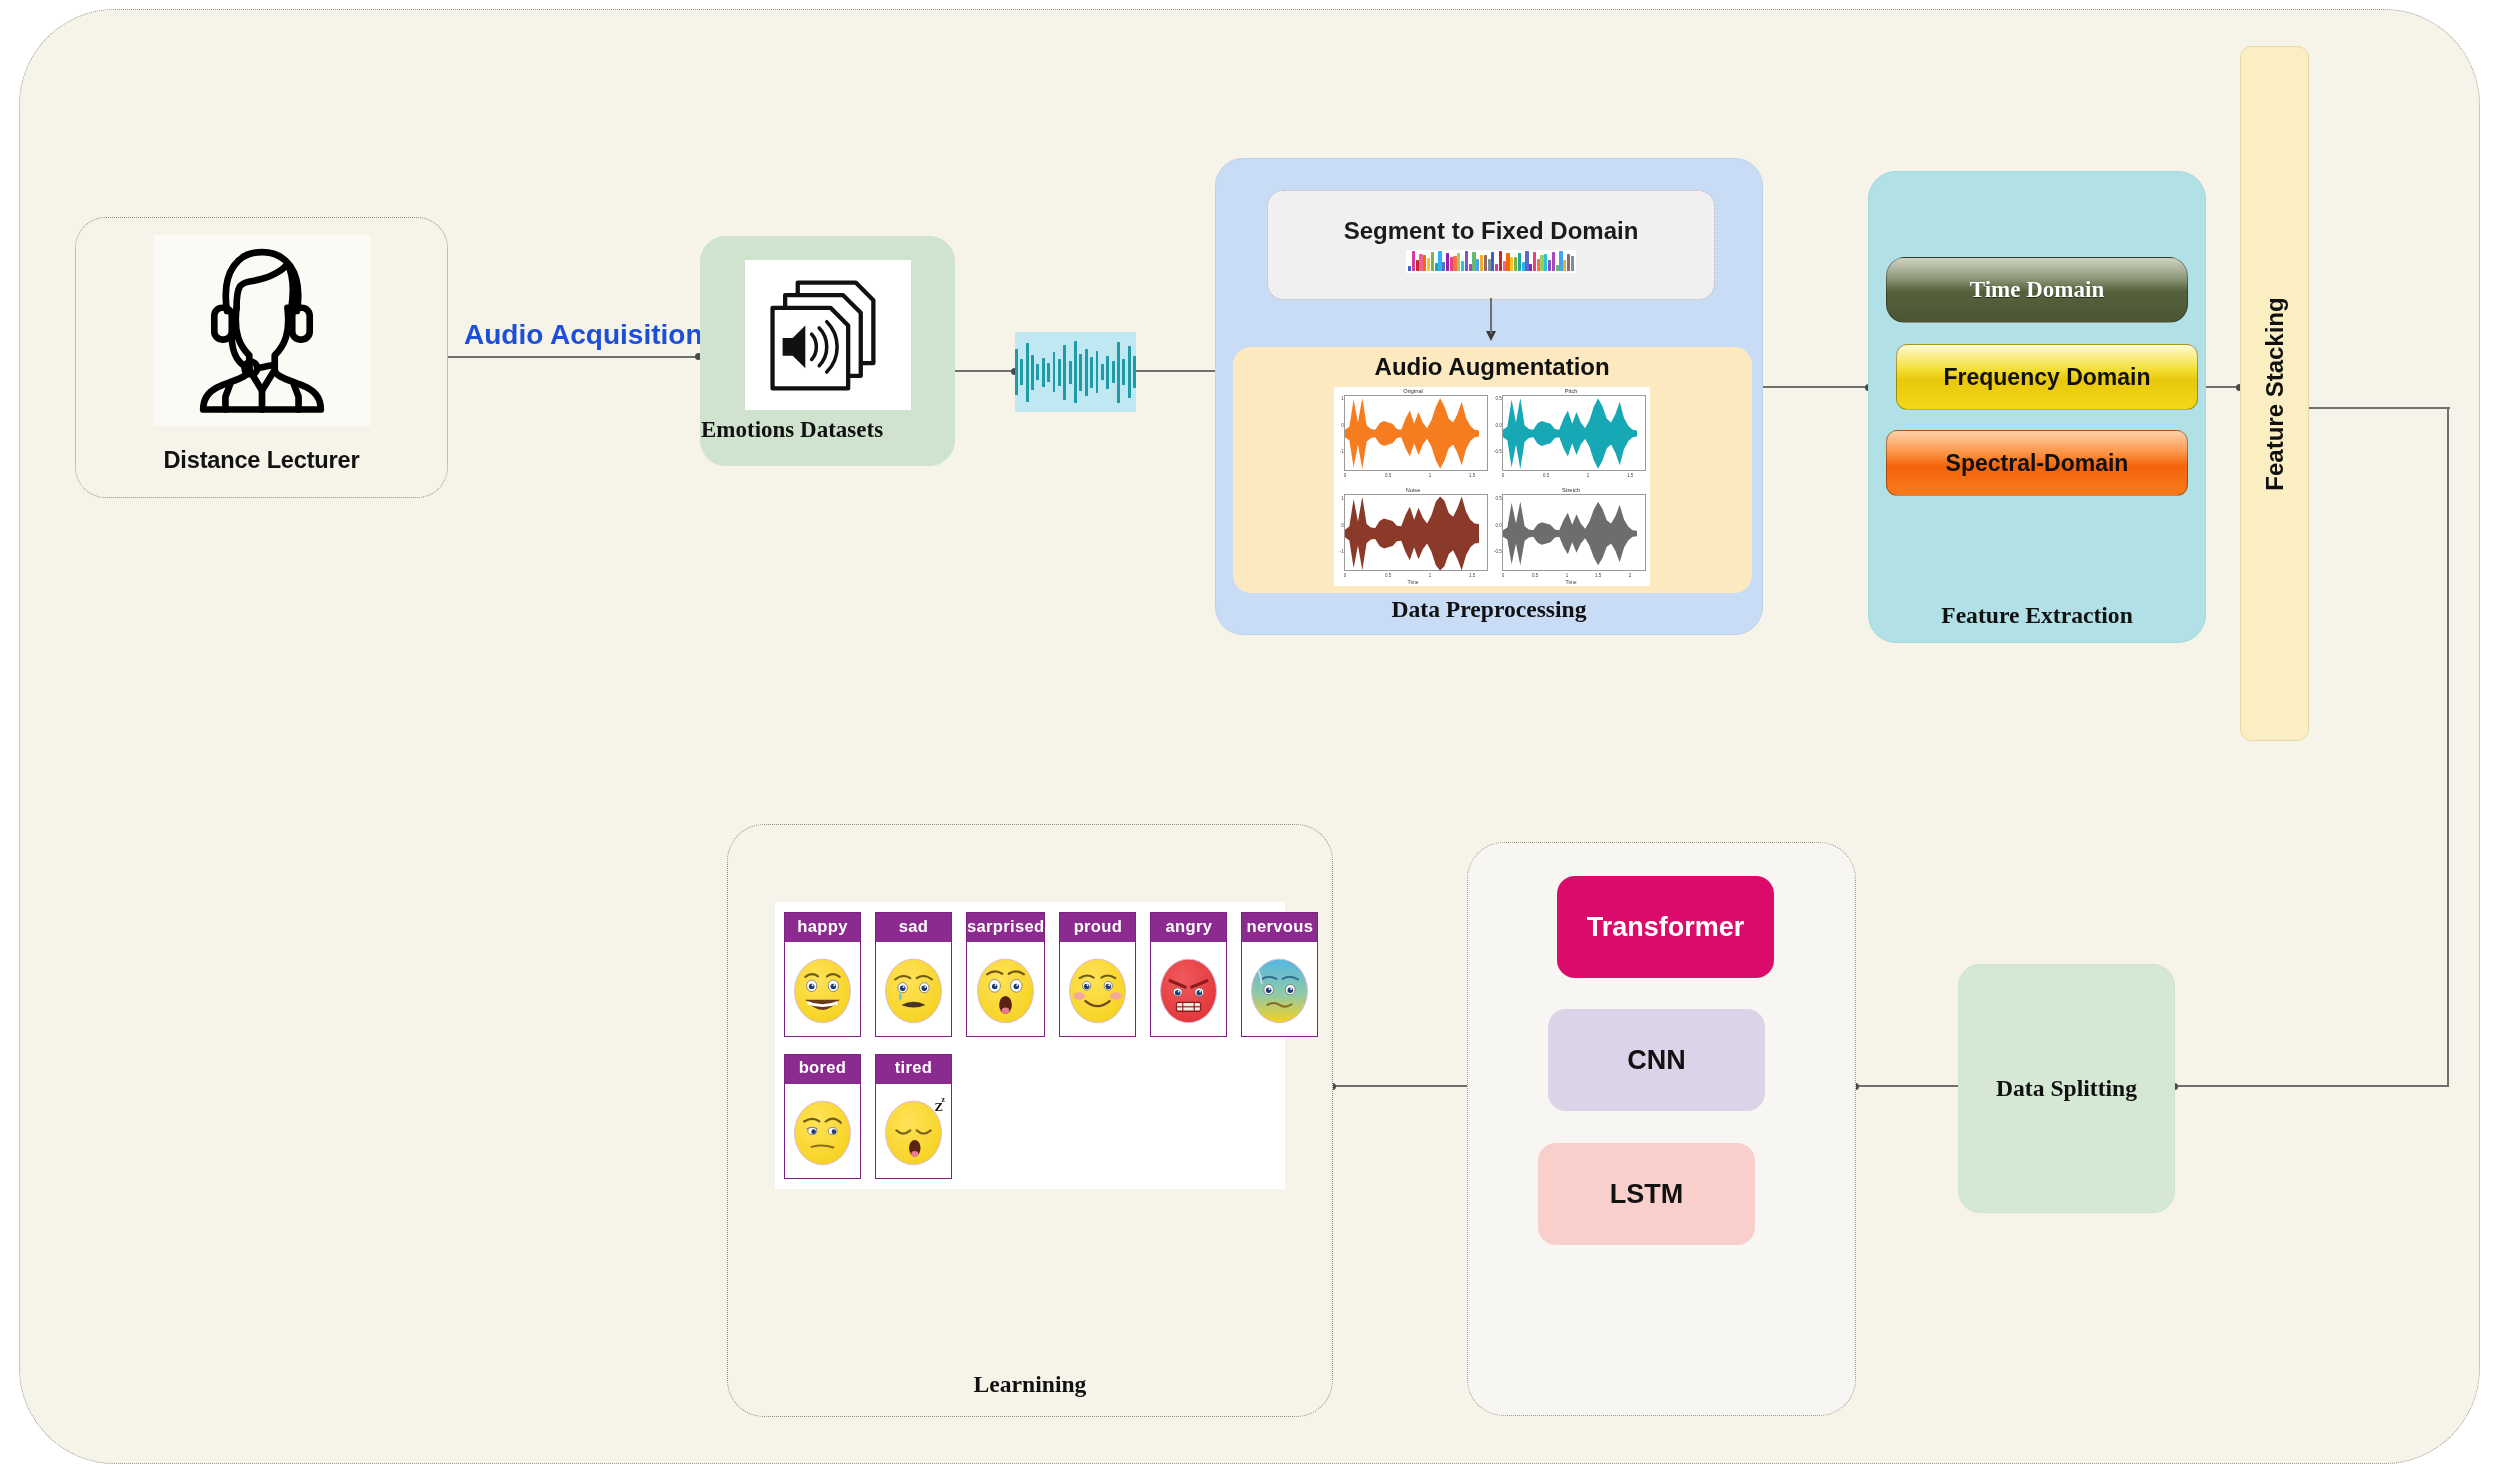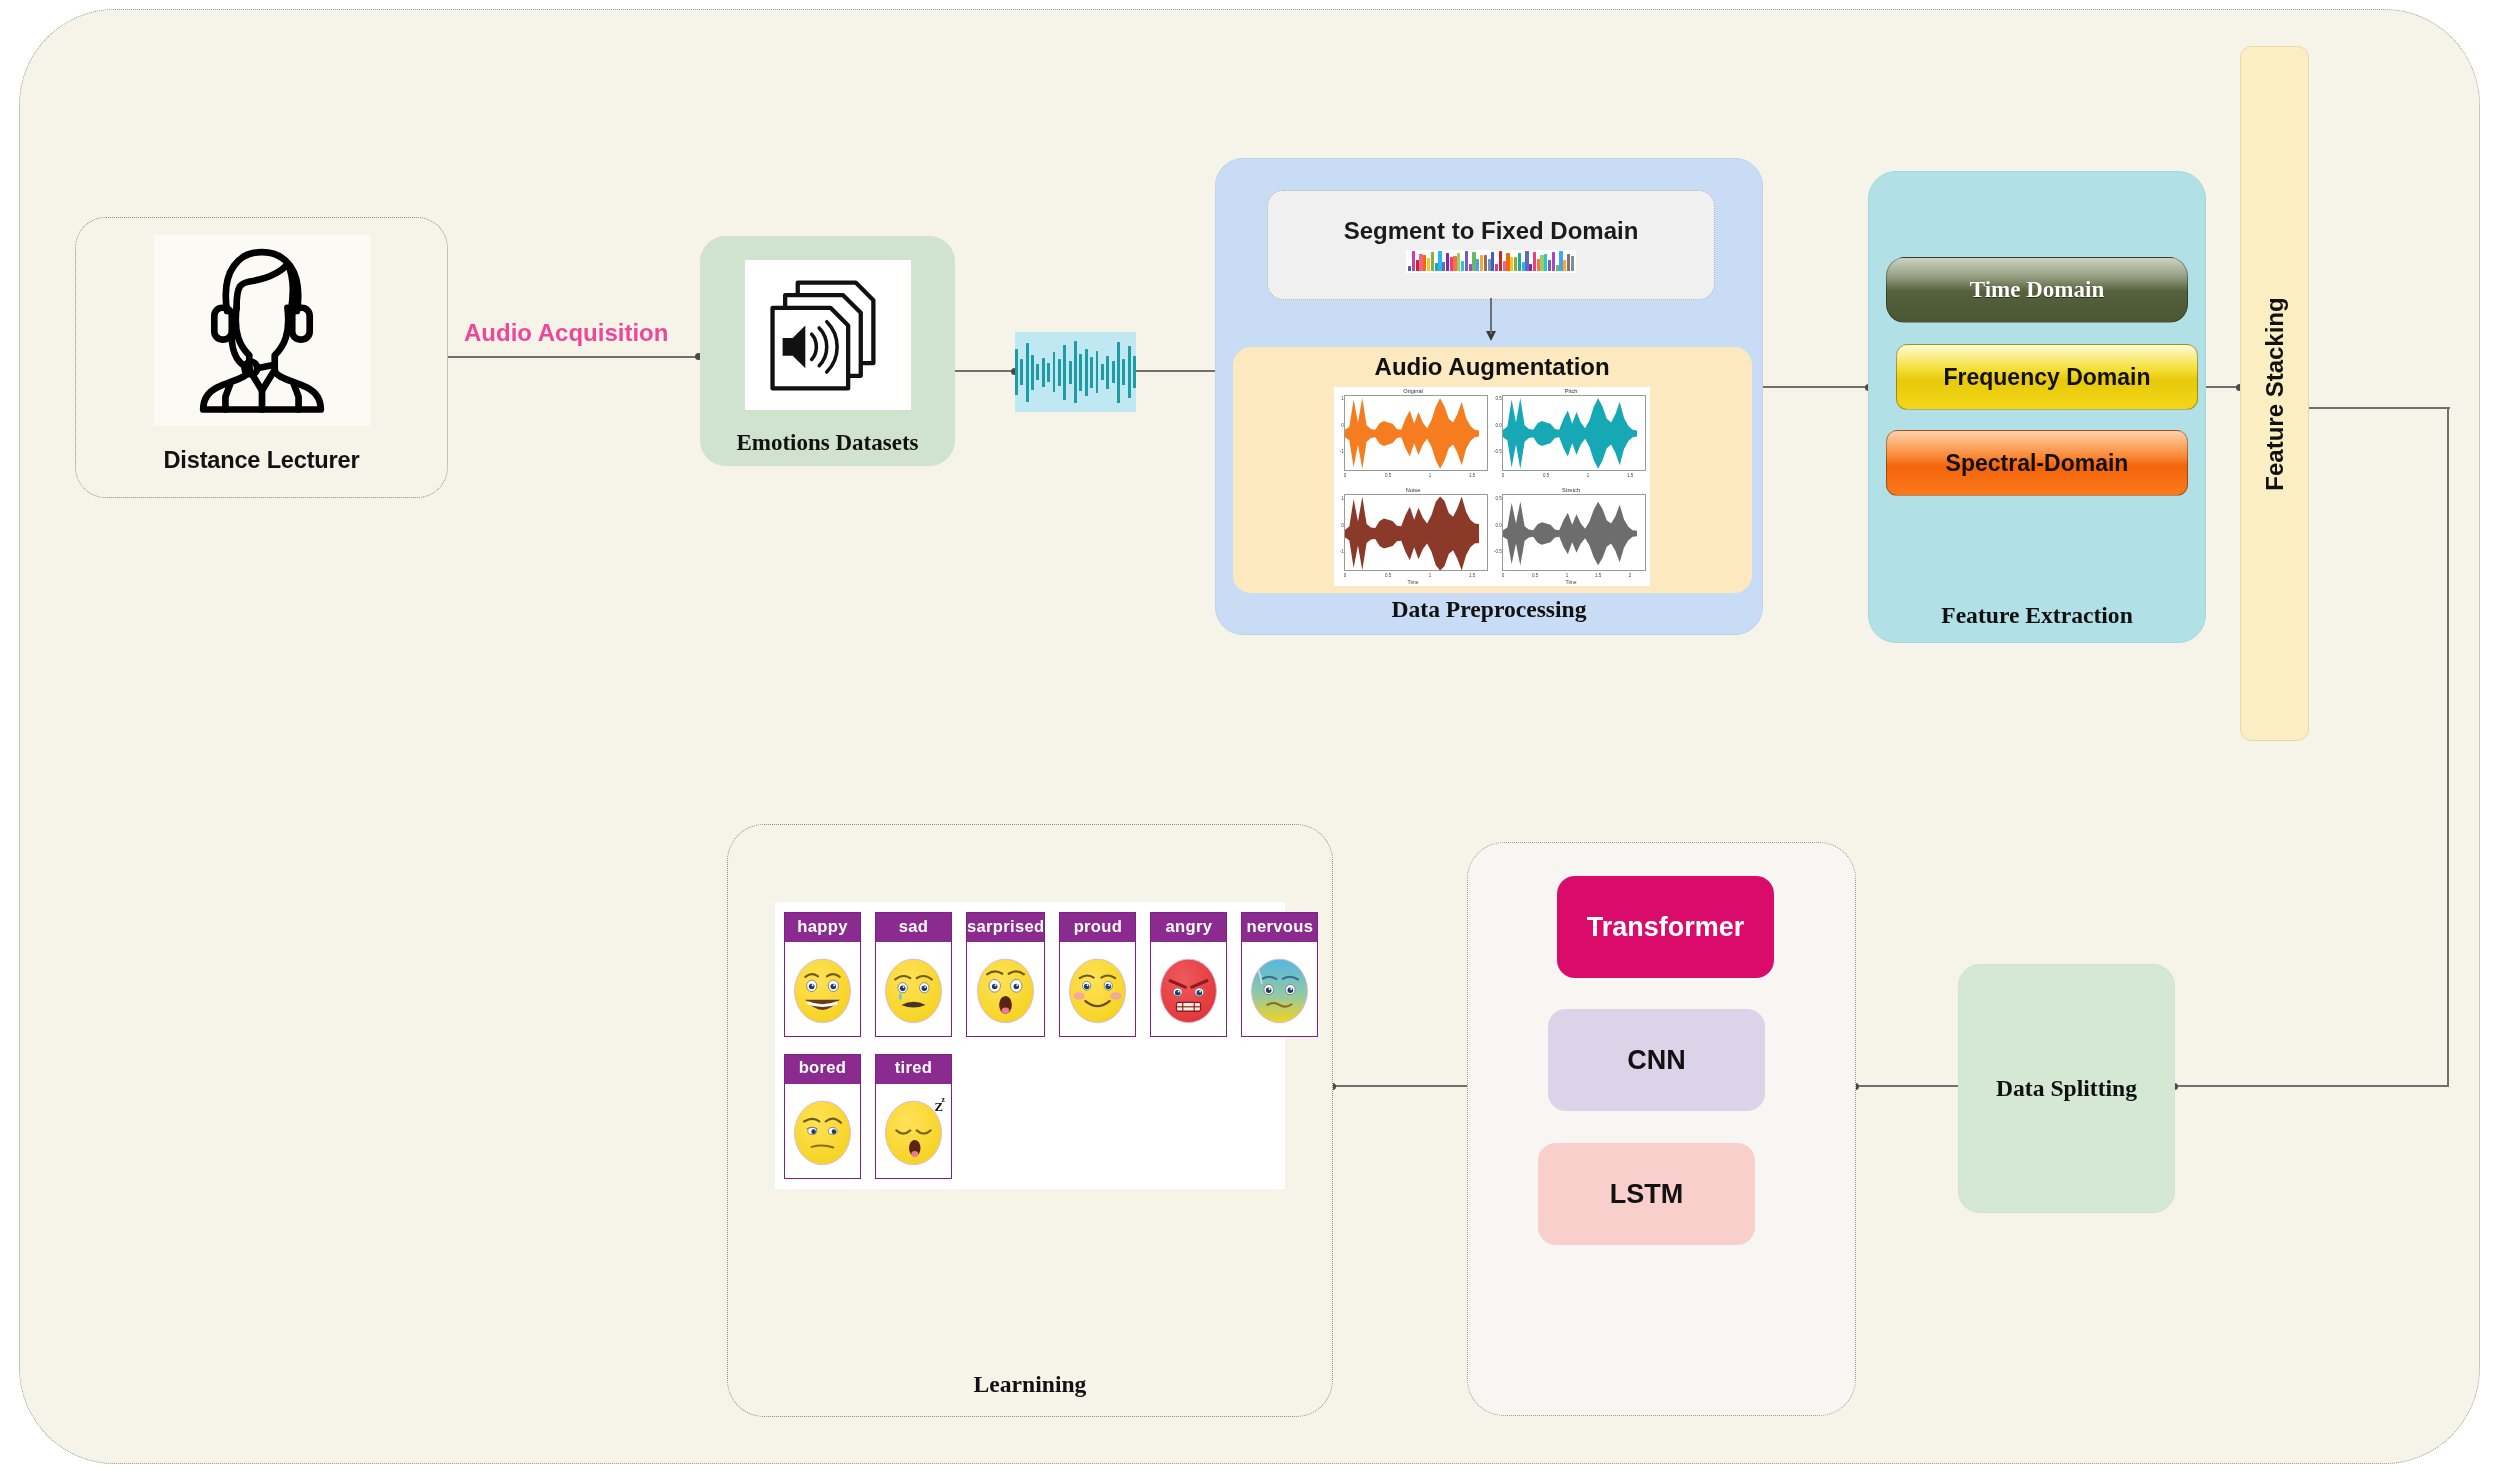--- a/index.html
+++ b/index.html
@@ -35,21 +35,21 @@
   .dataset-box{
     left:700px;top:236px;width:255px;height:230px;
     background:#cfe3cf;border:1.3px solid #cfe3cf;border-radius:25.5px;
   }
   .dataset-img{
     position:absolute;left:50%;transform:translateX(-50%);top:23px;
     width:166px;height:150px;background:#ffffff;
     display:flex;align-items:center;justify-content:center;
   }
   .dataset-cap{
-    position:absolute;left:0;right:0;bottom:9px;text-align:center;
+    position:absolute;left:0;right:0;bottom:22px;
     font-family:"Liberation Serif",serif;font-weight:bold;font-size:23px;color:#111;
   }
 
   
   .wave-chip{
     left:1015px;top:332px;width:121px;height:80px;background:#bfe8f2;
     display:flex;align-items:center;justify-content:center;gap:2.6px;
   }
   .wave-chip .bar{width:4.5px;background:#1f9ba5;border-radius:0.6px;}
 
@@ -170,21 +170,21 @@
   }
   .split-cap{font-family:"Liberation Serif",serif;font-weight:bold;font-size:23.6px;color:#111;}
 
   
   .edge{position:absolute;background:#6f6f6f;}
   .h{height:1.9px;}
   .v{width:1.9px;}
   .dot{position:absolute;width:7px;height:7px;border-radius:50%;background:#4a4a4a;}
   .edge-label{
     position:absolute;font-family:"Liberation Sans",sans-serif;font-weight:bold;
-    font-size:24px;color:#ec4899;white-space:nowrap;
+    font-size:28px;color:#1d4ed8;white-space:nowrap;
   }
   .arrowdown{position:absolute;width:0;height:0;border-left:5.7px solid transparent;border-right:5.7px solid transparent;border-top:10.2px solid #3a3a3a;}
 </style>
 </head>
 <body>
 
 <div id="canvas">
   <div class="outer-frame"></div>
 
   <div class="edge h" style="left:448px;top:356px;width:253px;"></div>

